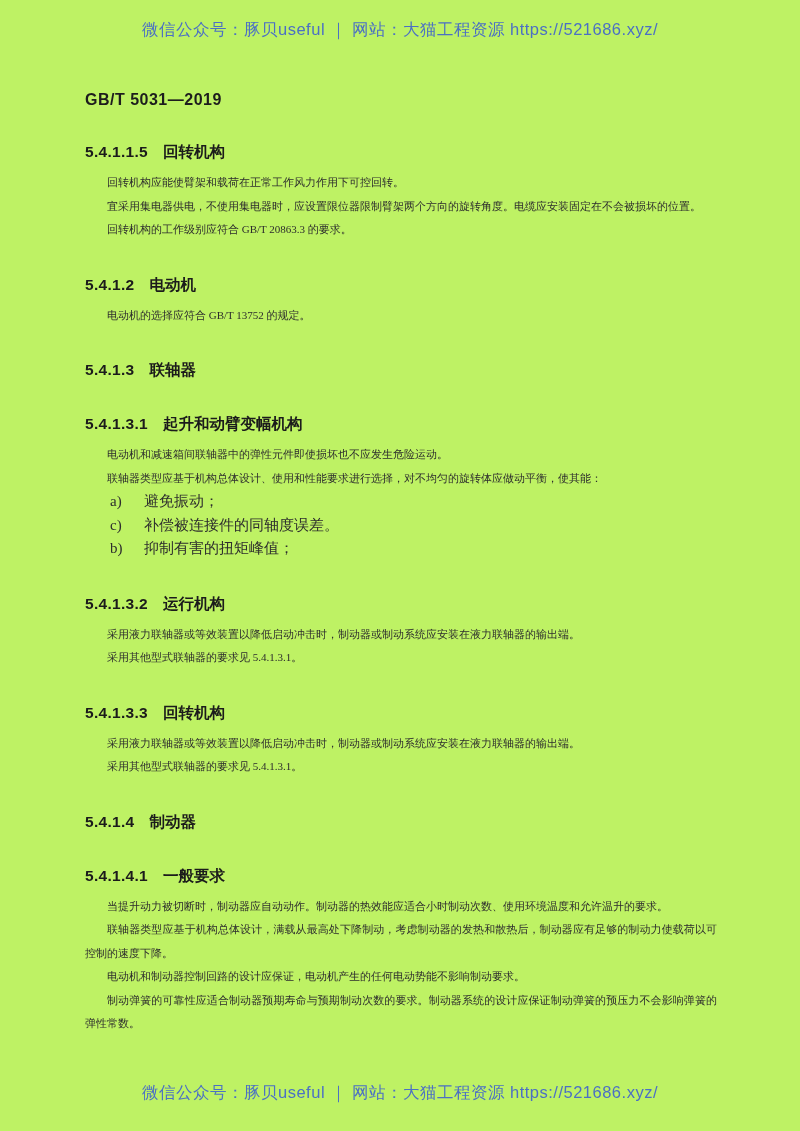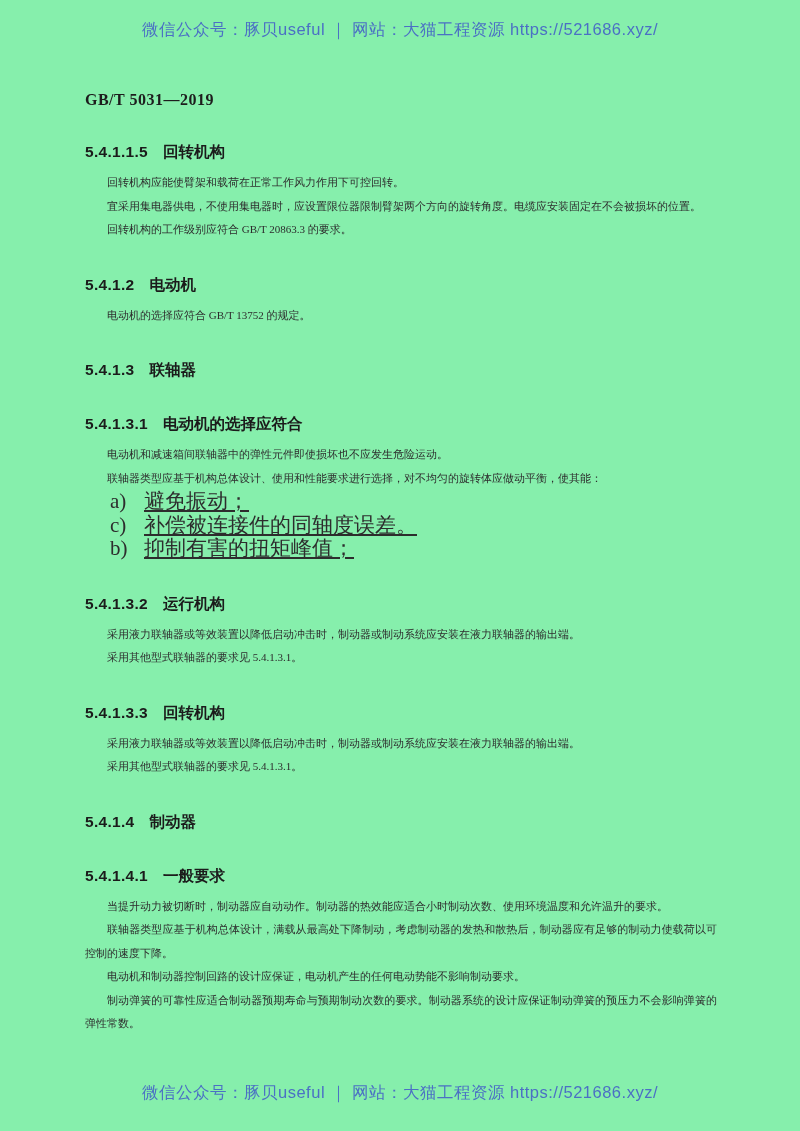--- a/index.html
+++ b/index.html
@@ -4,21 +4,21 @@
 <style>
   html, body {
     margin: 0;
     padding: 0;
     background: #ffffff;
   }
   .page {
     position: relative;
     width: 800px;
     height: 1131px;
-    background: #86efac;
+    background: #bef264;
     overflow: hidden;
     font-family: "Liberation Serif", "DejaVu Serif", serif;
     color: #2d2d2d;
   }
   .watermark {
     text-align: center;
     font-family: "Liberation Sans", "DejaVu Sans", sans-serif;
     font-size: 16.5px;
     letter-spacing: 0.5px;
     color: #4b70c4;
@@ -32,21 +32,21 @@
     left: 0;
     right: 0;
     bottom: 27px;
   }
   .content {
     width: 632px;
     margin-left: 85px;
   }
   .doc-number {
     margin-top: 50px;
-    font-family: Liberation Serif, serif;
+    font-family: Liberation Sans, sans-serif;
     font-weight: bold;
     font-size: 16px;
     color: #1d1d1d;
     letter-spacing: 0.5px;
   }
   h3.sec-heading {
     margin: 31px 0 0 0;
     font-family: "Liberation Sans", "DejaVu Sans", sans-serif;
     font-weight: bold;
     font-size: 15.5px;
@@ -67,24 +67,23 @@
     font-size: 11px;
     line-height: 23.5px;
     color: #2d2d2d;
   }
   ul.alpha-list {
     list-style: none;
     margin: 0;
     padding: 0 0 0 25px;
   }
   ul.alpha-list li {
-    font-size: 21px;
+    font-size: 15px;
     line-height: 23.5px;
     color: #2d2d2d;
-    text-decoration: underline;
   }
   ul.alpha-list .li-label {
     display: inline-block;
     min-width: 20px;
     margin-right: 14px;
   }
 </style>
 </head>
 <body>
 
@@ -110,21 +109,21 @@
     </h3>
     <div class="sec-body">
       <p class="para">电动机的选择应符合 GB/T 13752 的规定。</p>
     </div>
 
     <h3 class="sec-heading">
       <span class="sec-num">5.4.1.3</span><span class="sec-title">联轴器</span>
     </h3>
 
     <h3 class="sec-heading">
-      <span class="sec-num">5.4.1.3.1</span><span class="sec-title">电动机的选择应符合</span>
+      <span class="sec-num">5.4.1.3.1</span><span class="sec-title">起升和动臂变幅机构</span>
     </h3>
     <div class="sec-body">
       <p class="para">电动机和减速箱间联轴器中的弹性元件即使损坏也不应发生危险运动。</p>
       <p class="para">联轴器类型应基于机构总体设计、使用和性能要求进行选择，对不均匀的旋转体应做动平衡，使其能：</p>
       <ul class="alpha-list">
         <li>
           <span class="li-label">a)</span><span>避免振动；</span>
         </li>
         <li>
           <span class="li-label">c)</span><span>补偿被连接件的同轴度误差。</span>

